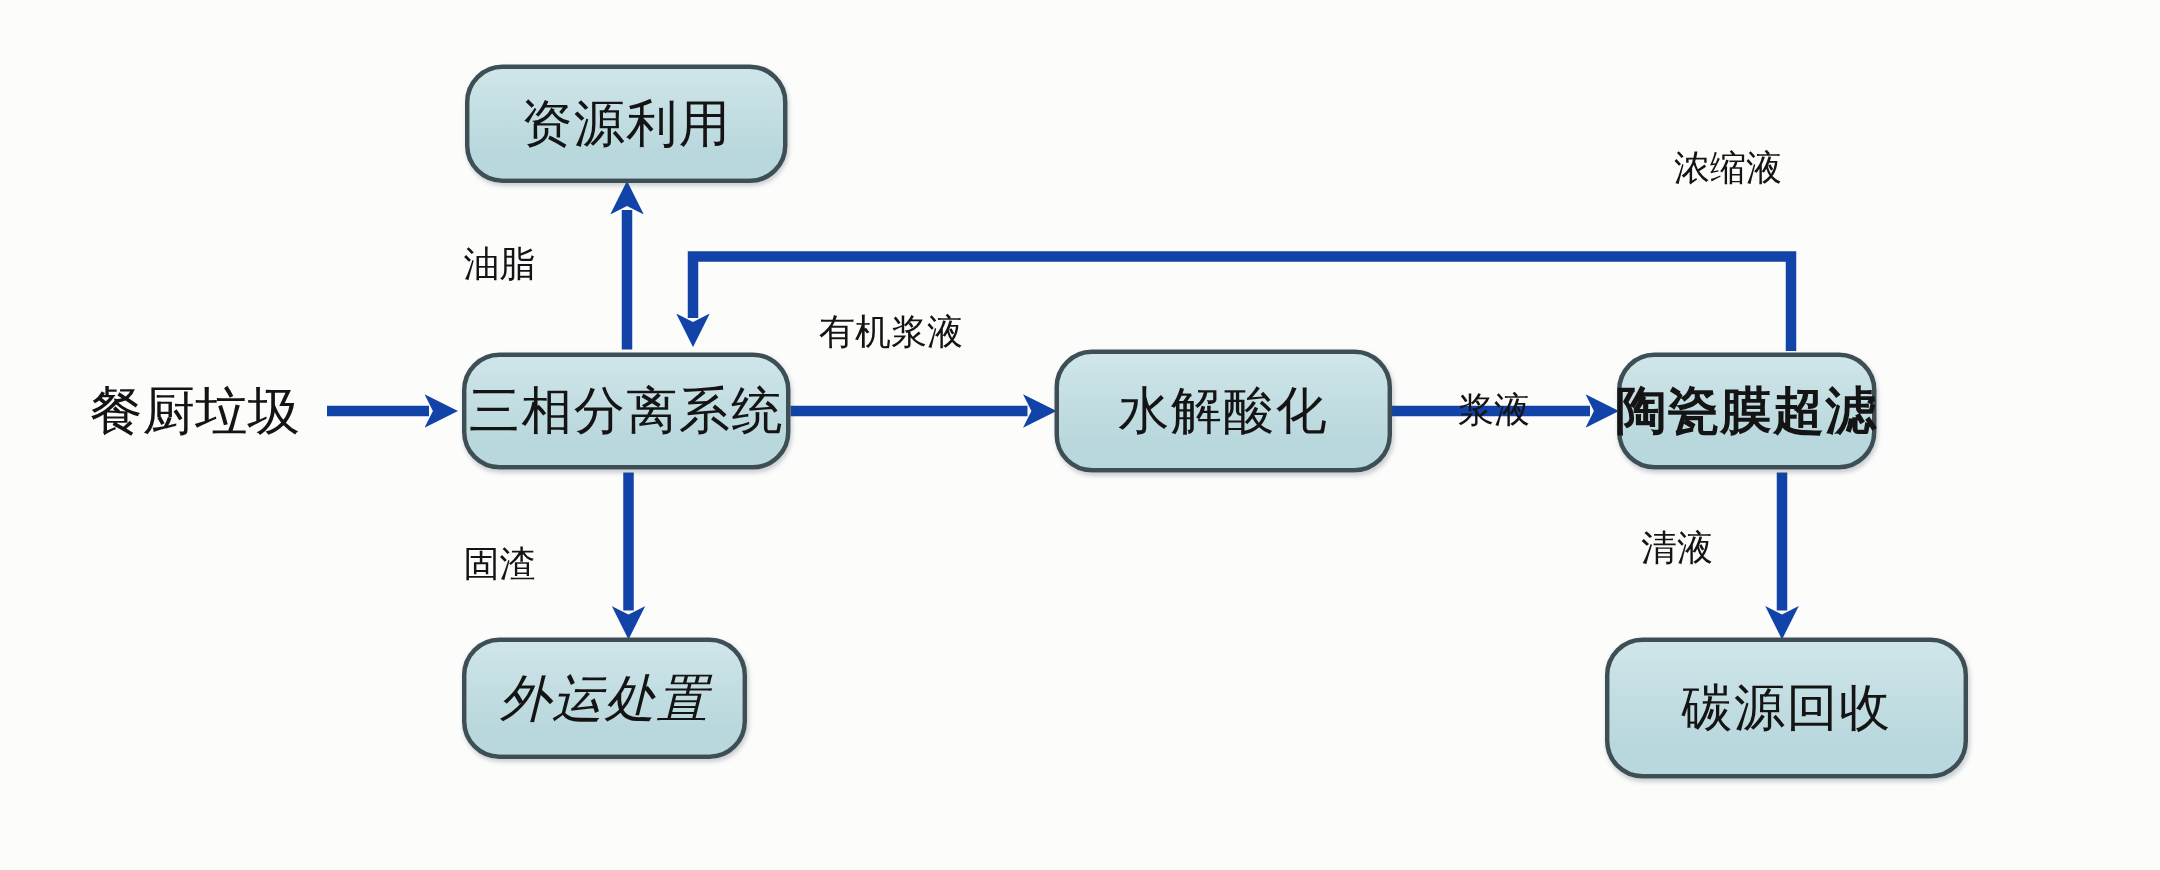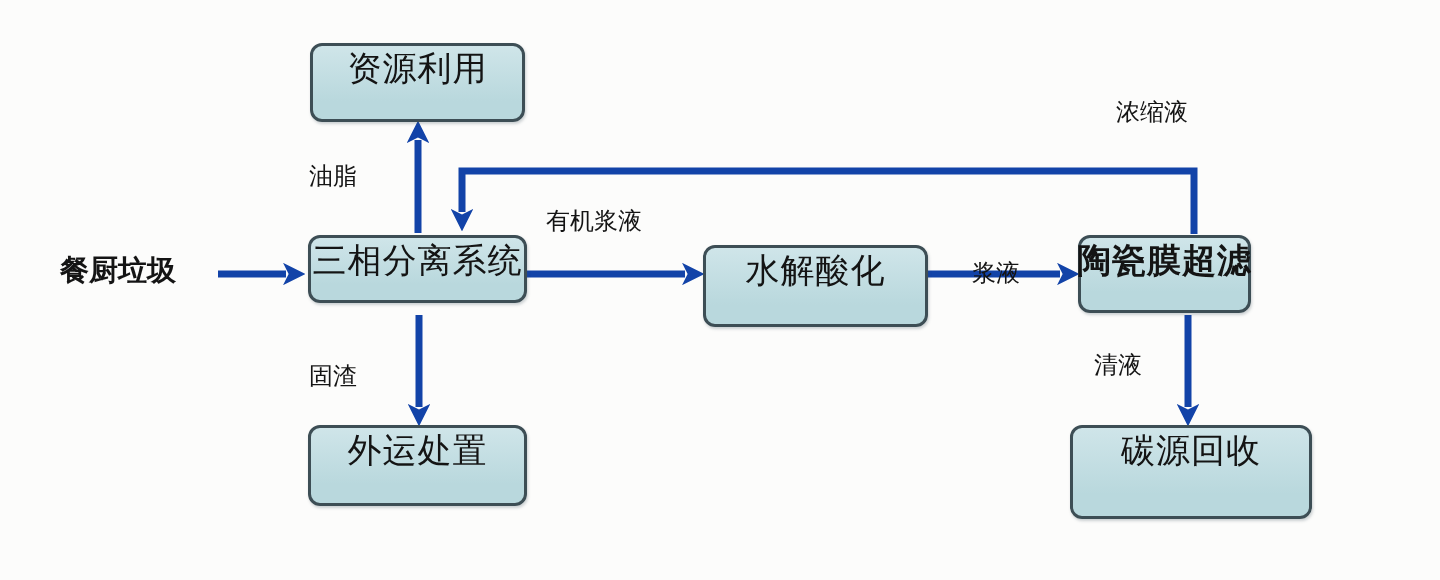--- a/index.html
+++ b/index.html
@@ -31,42 +31,42 @@
     stroke: var(--arrow);
     stroke-width: 7;
     fill: none;
     stroke-linejoin: miter;
     stroke-linecap: butt;
   }
   .arrowhead-shape { fill: var(--arrow); }
   .node {
     position: absolute;
     display: flex;
-    align-items: flex-start;
+    align-items: center;
     justify-content: center;
     box-sizing: border-box;
     background: linear-gradient(180deg, var(--box-fill-light) 0%, var(--box-fill) 75%);
     border: 3px solid var(--box-border);
-    border-radius: 12px;
+    border-radius: 25px;
     box-shadow: 1px 2px 3px rgba(60, 80, 90, 0.25);
     font-size: 34px;
     letter-spacing: 1px;
     color: var(--text);
     white-space: nowrap;
   }
   .edge-label {
     position: absolute;
     font-size: 24px;
     color: var(--text);
     white-space: nowrap;
   }
   .source-label {
     position: absolute;
-    font-size: 29px;
-    font-weight: bold;
+    font-size: 35px;
+    font-weight: normal;
     color: var(--text);
     white-space: nowrap;
   }
 </style>
 </head>
 <body>
 
 <div class="canvas">
 
   <svg class="arrows" viewBox="0 0 1440 580" aria-hidden="true">
@@ -84,33 +84,33 @@
     <path class="arrow" d="M1188,315 V407" marker-end="url(#ah)"></path>
     <path class="arrow" d="M1194,234 V171 H462 V212" marker-end="url(#ah)"></path>
   </svg>
 
   <span class="source-label" style="left:60px; top:251px;">餐厨垃圾</span>
 
   <div class="node" style="left:310px; top:43px; width:215px; height:79px;">
     <span>资源利用</span>
   </div>
 
-  <div class="node" style="left:308px; top:235px; width:219px; height:68px;">
+  <div class="node" style="left:308px; top:235px; width:219px; height:78px;">
     <span>三相分离系统</span>
   </div>
 
-  <div class="node" style="left:703px; top:233px; width:225px; height:82px;margin-top:12px;">
+  <div class="node" style="left:703px; top:233px; width:225px; height:82px;">
     <span>水解酸化</span>
   </div>
 
   <div class="node" style="left:1078px; top:235px; width:173px; height:78px;font-weight:bold;">
     <span>陶瓷膜超滤</span>
   </div>
 
-  <div class="node" style="left:308px; top:425px; width:219px; height:81px;">
+  <div class="node" style="left:308px; top:425px; width:190px; height:81px;font-style:italic;">
     <span>外运处置</span>
   </div>
 
   <div class="node" style="left:1070px; top:425px; width:242px; height:94px;">
     <span>碳源回收</span>
   </div>
 
   <span class="edge-label" style="left:309px; top:160px;">油脂</span>
 
   <span class="edge-label" style="left:309px; top:360px;">固渣</span>

